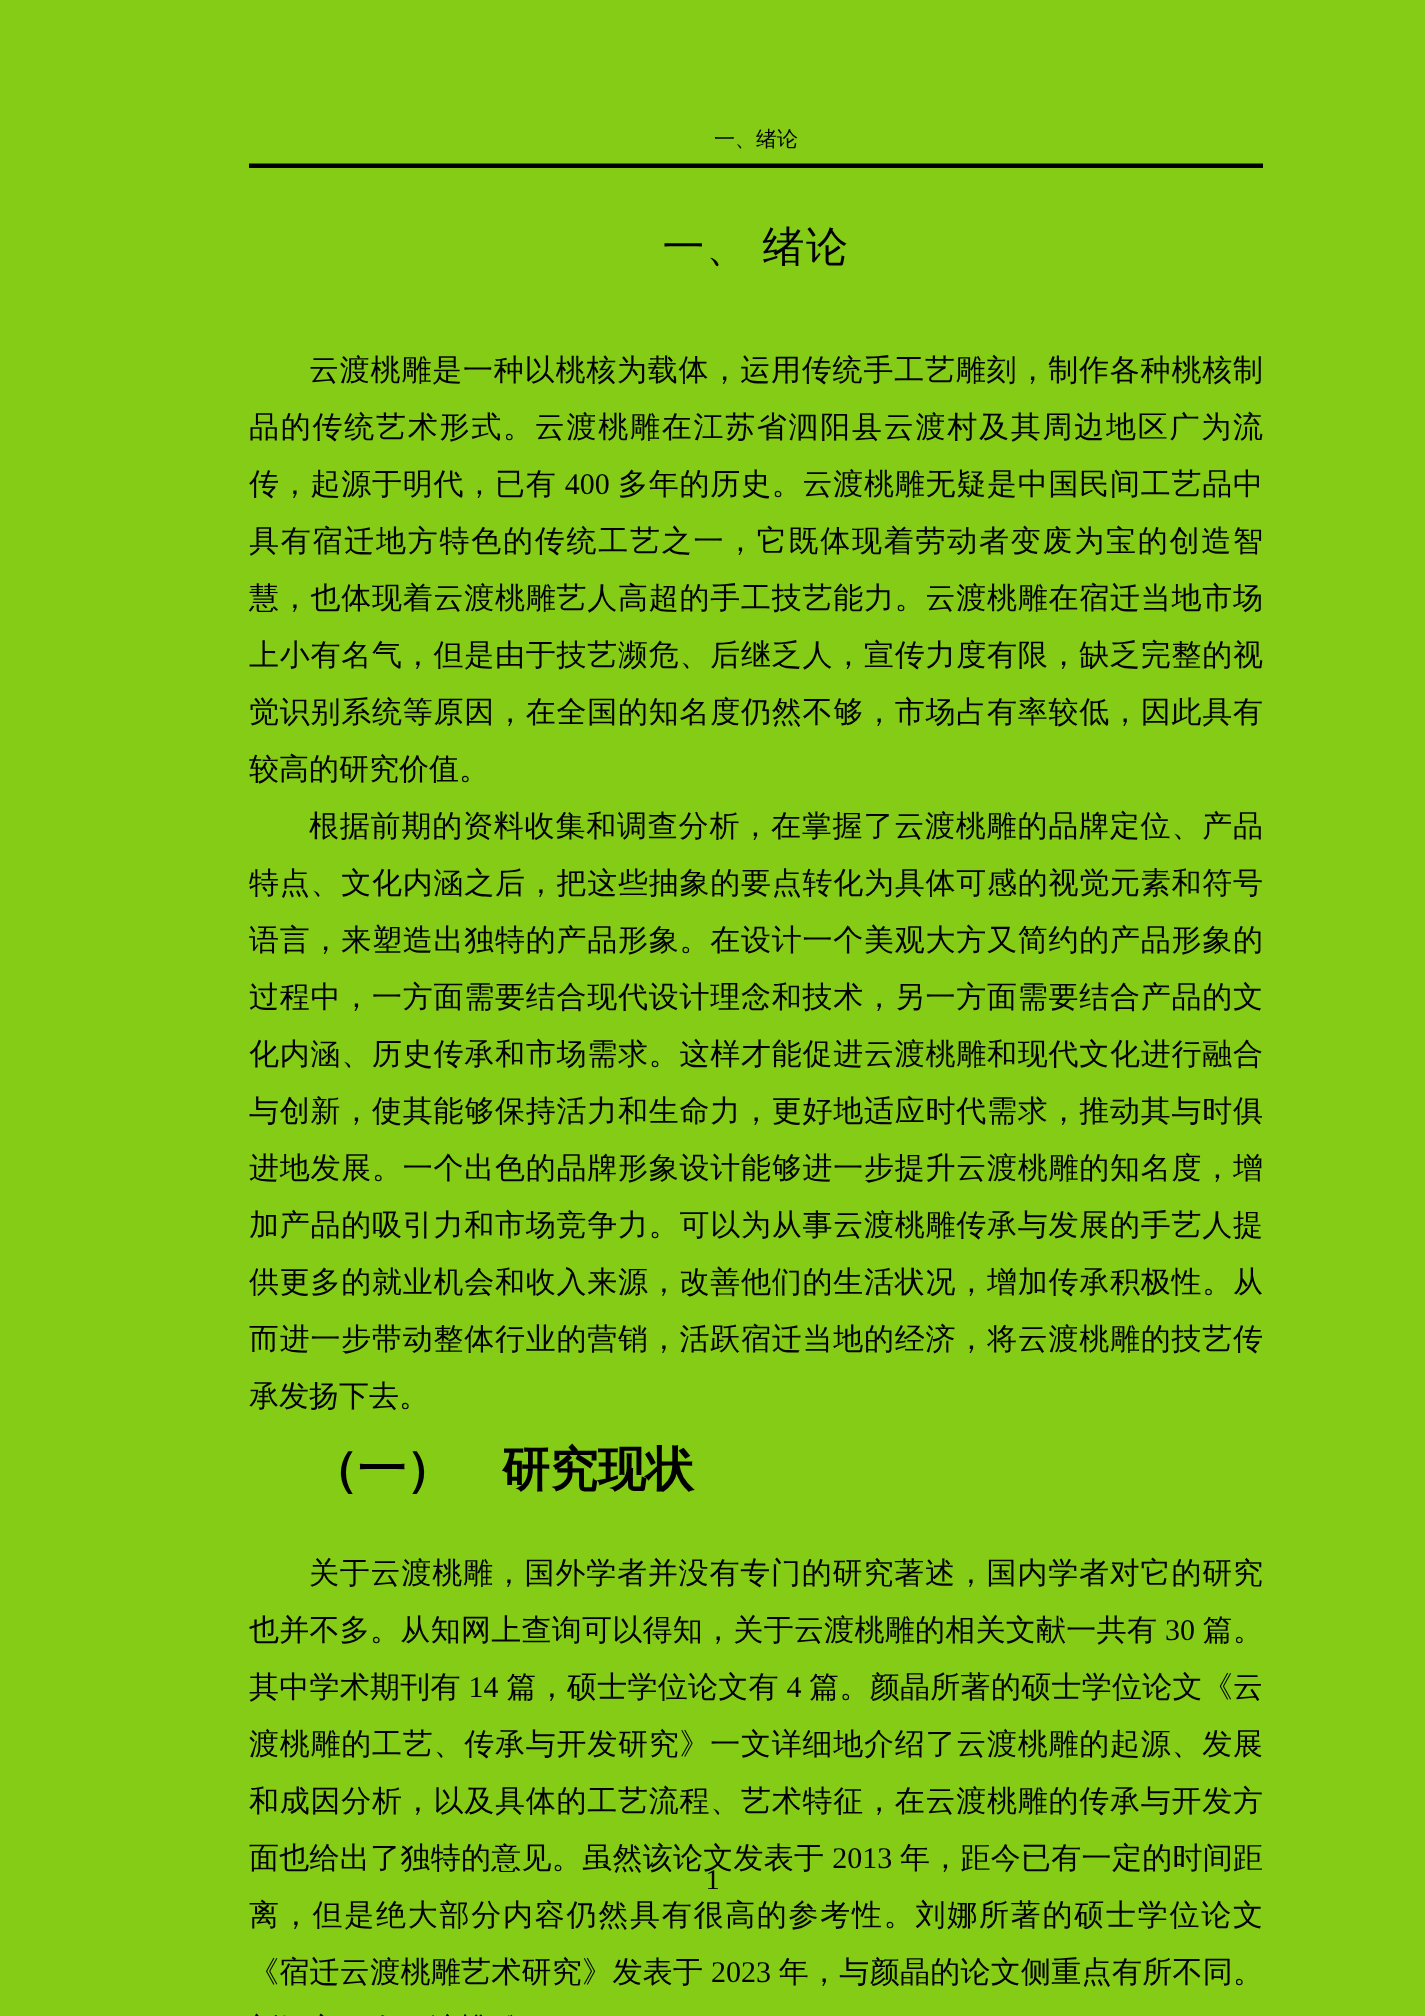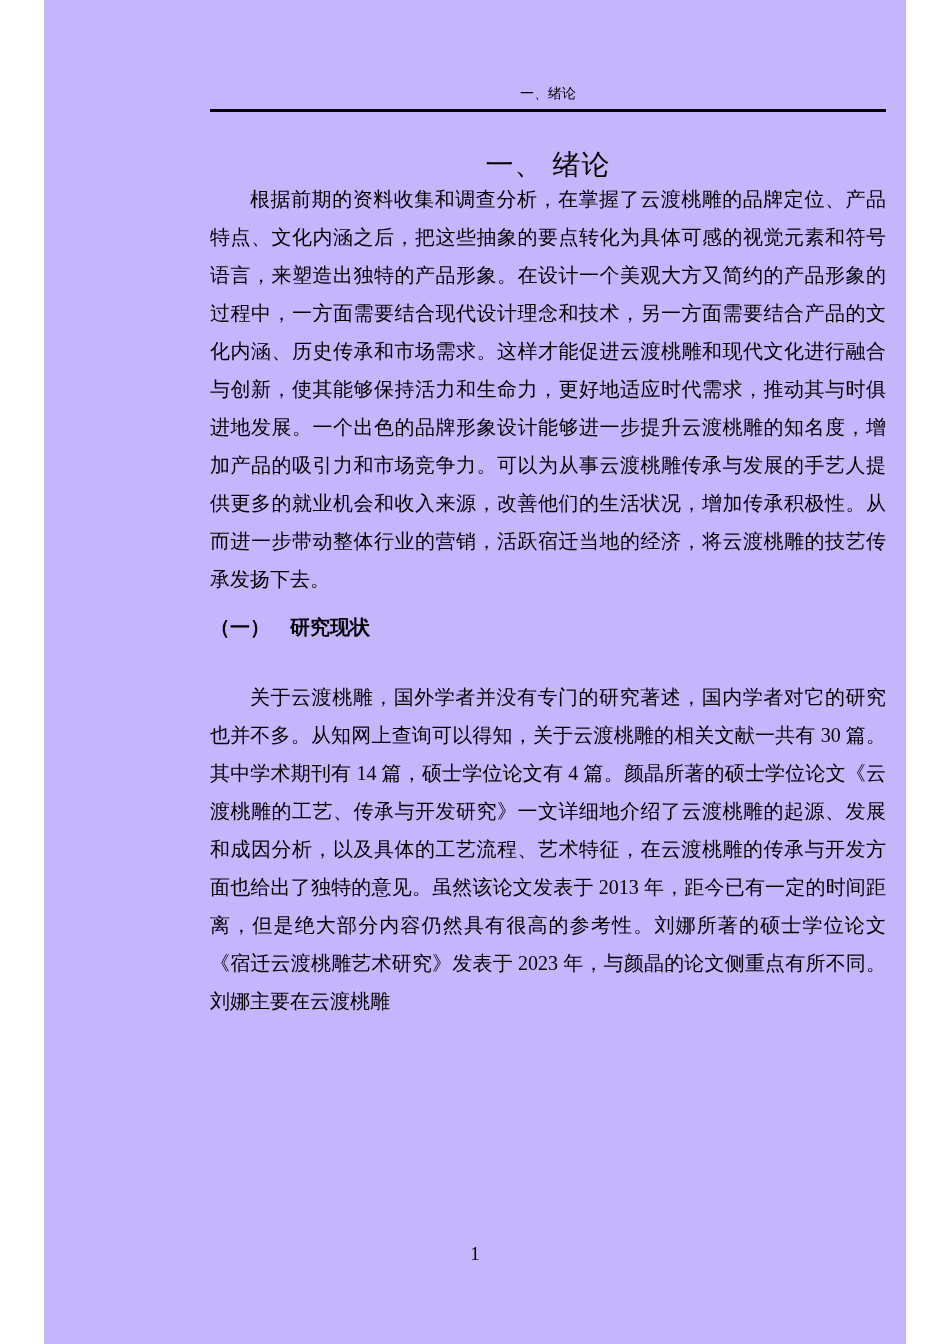--- a/index.html
+++ b/index.html
@@ -1,21 +1,21 @@
 <!DOCTYPE html>
 <html><head>
 <meta charset="utf-8">
 <style>
   * { margin: 0; padding: 0; box-sizing: border-box; }
   html, body { background: #ffffff; }
   .page {
     position: relative;
-    width: 862px;
+    width: 950px;
     height: 1344px;
-    background: #c4b5fd;
+    background: #84cc16;
     color: #000000;
     font-family: "Liberation Serif", "DejaVu Serif", serif;
     overflow: hidden;
     margin: 0 auto;
   }
   .running-header {
     position: absolute;
     top: 85px;
     left: 166px;
     width: 676px;
@@ -44,24 +44,25 @@
     line-height: 38px;
     text-align: justify;
     text-indent: 2em;
   }
   .para-first {
     margin-top: 48px;
   }
   .section-heading {
     font-family: "Liberation Sans", "DejaVu Sans", sans-serif;
     font-weight: bold;
-    font-size: 20px;
+    font-size: 32px;
     line-height: 30px;
     margin-top: 14px;
     margin-bottom: 36px;
+    margin-left: 41px;
   }
   .page-number {
     position: absolute;
     top: 1243px;
     left: 0;
     width: 100%;
     text-align: center;
     font-size: 19px;
     line-height: 22px;
   }
@@ -72,20 +73,21 @@
 <div class="page">
 
   <div class="running-header">
     <span>一、绪论</span>
   </div>
 
   <div class="content">
 
     <h1 class="doc-title">一、 绪论</h1>
 
+    <p class="para para-first">云渡桃雕是一种以桃核为载体，运用传统手工艺雕刻，制作各种桃核制品的传统艺术形式。云渡桃雕在江苏省泗阳县云渡村及其周边地区广为流传，起源于明代，已有 400 多年的历史。云渡桃雕无疑是中国民间工艺品中具有宿迁地方特色的传统工艺之一，它既体现着劳动者变废为宝的创造智慧，也体现着云渡桃雕艺人高超的手工技艺能力。云渡桃雕在宿迁当地市场上小有名气，但是由于技艺濒危、后继乏人，宣传力度有限，缺乏完整的视觉识别系统等原因，在全国的知名度仍然不够，市场占有率较低，因此具有较高的研究价值。</p>
 
     <p class="para">根据前期的资料收集和调查分析，在掌握了云渡桃雕的品牌定位、产品特点、文化内涵之后，把这些抽象的要点转化为具体可感的视觉元素和符号语言，来塑造出独特的产品形象。在设计一个美观大方又简约的产品形象的过程中，一方面需要结合现代设计理念和技术，另一方面需要结合产品的文化内涵、历史传承和市场需求。这样才能促进云渡桃雕和现代文化进行融合与创新，使其能够保持活力和生命力，更好地适应时代需求，推动其与时俱进地发展。一个出色的品牌形象设计能够进一步提升云渡桃雕的知名度，增加产品的吸引力和市场竞争力。可以为从事云渡桃雕传承与发展的手艺人提供更多的就业机会和收入来源，改善他们的生活状况，增加传承积极性。从而进一步带动整体行业的营销，活跃宿迁当地的经济，将云渡桃雕的技艺传承发扬下去。</p>
 
     <h2 class="section-heading">（一）　研究现状</h2>
 
     <p class="para">关于云渡桃雕，国外学者并没有专门的研究著述，国内学者对它的研究也并不多。从知网上查询可以得知，关于云渡桃雕的相关文献一共有 30 篇。其中学术期刊有 14 篇，硕士学位论文有 4 篇。颜晶所著的硕士学位论文《云渡桃雕的工艺、传承与开发研究》一文详细地介绍了云渡桃雕的起源、发展和成因分析，以及具体的工艺流程、艺术特征，在云渡桃雕的传承与开发方面也给出了独特的意见。虽然该论文发表于 2013 年，距今已有一定的时间距离，但是绝大部分内容仍然具有很高的参考性。刘娜所著的硕士学位论文《宿迁云渡桃雕艺术研究》发表于 2023 年，与颜晶的论文侧重点有所不同。刘娜主要在云渡桃雕</p>
 
   </div>
 
   <div class="page-number">1</div>

